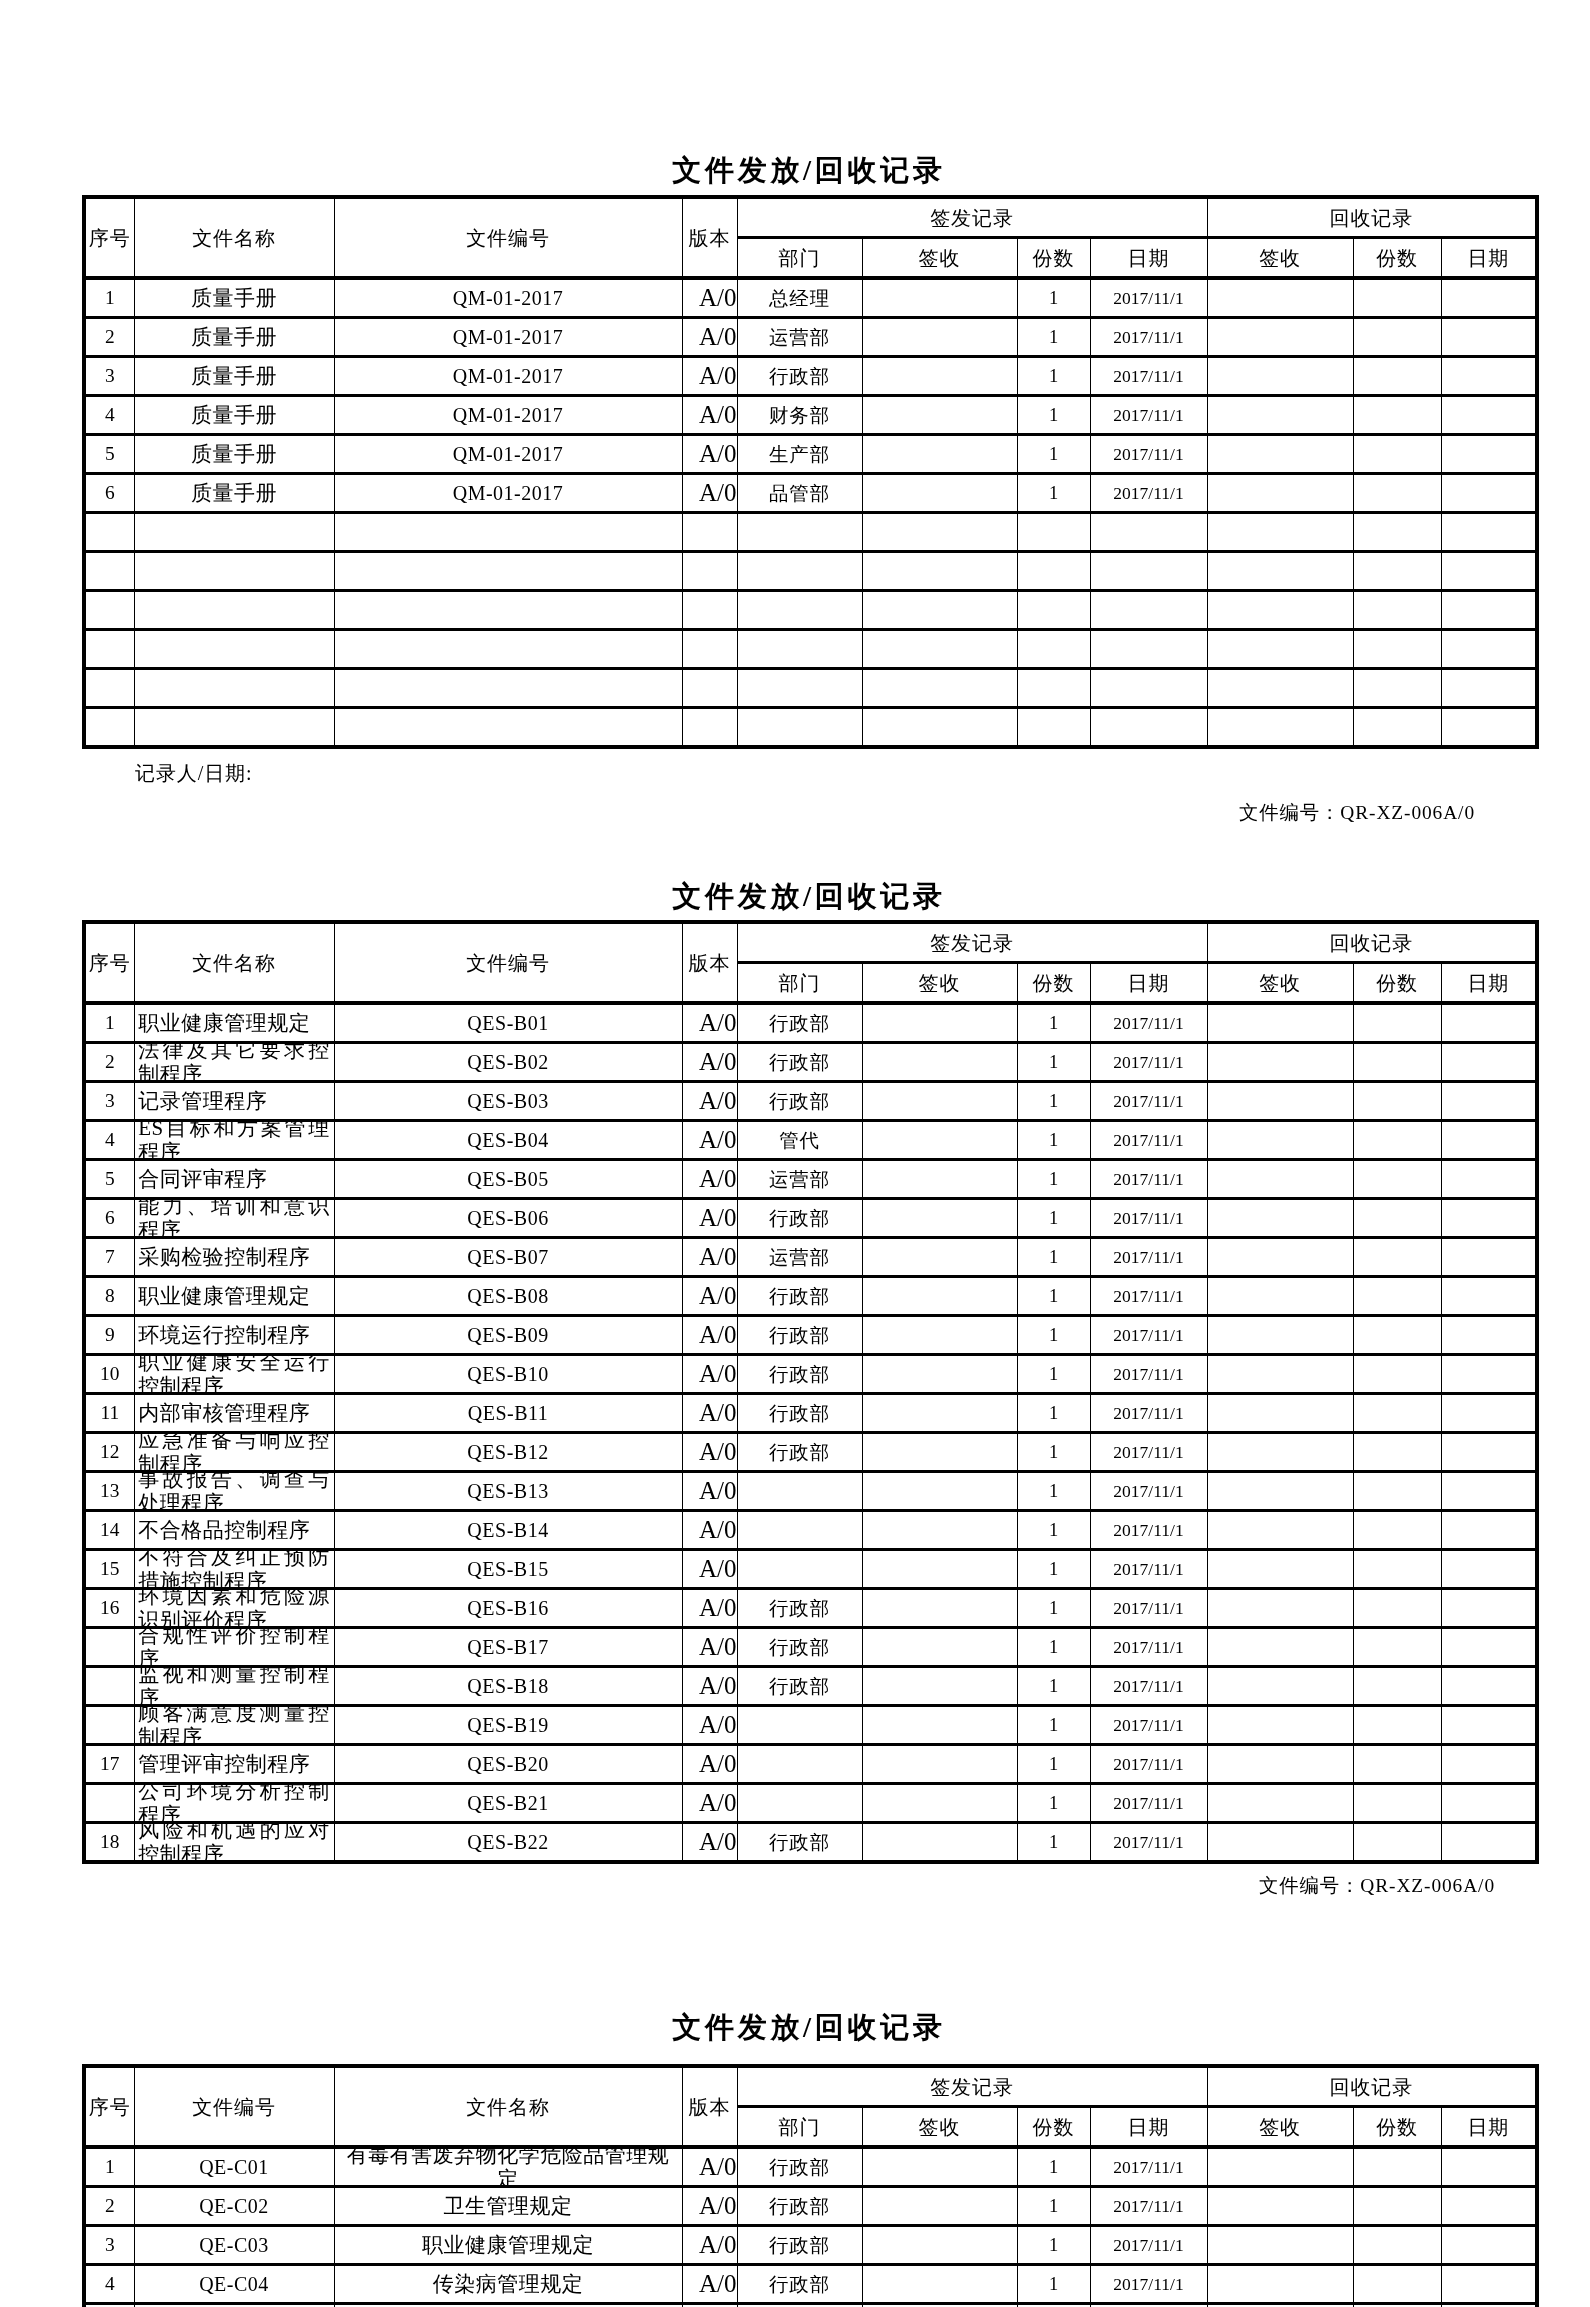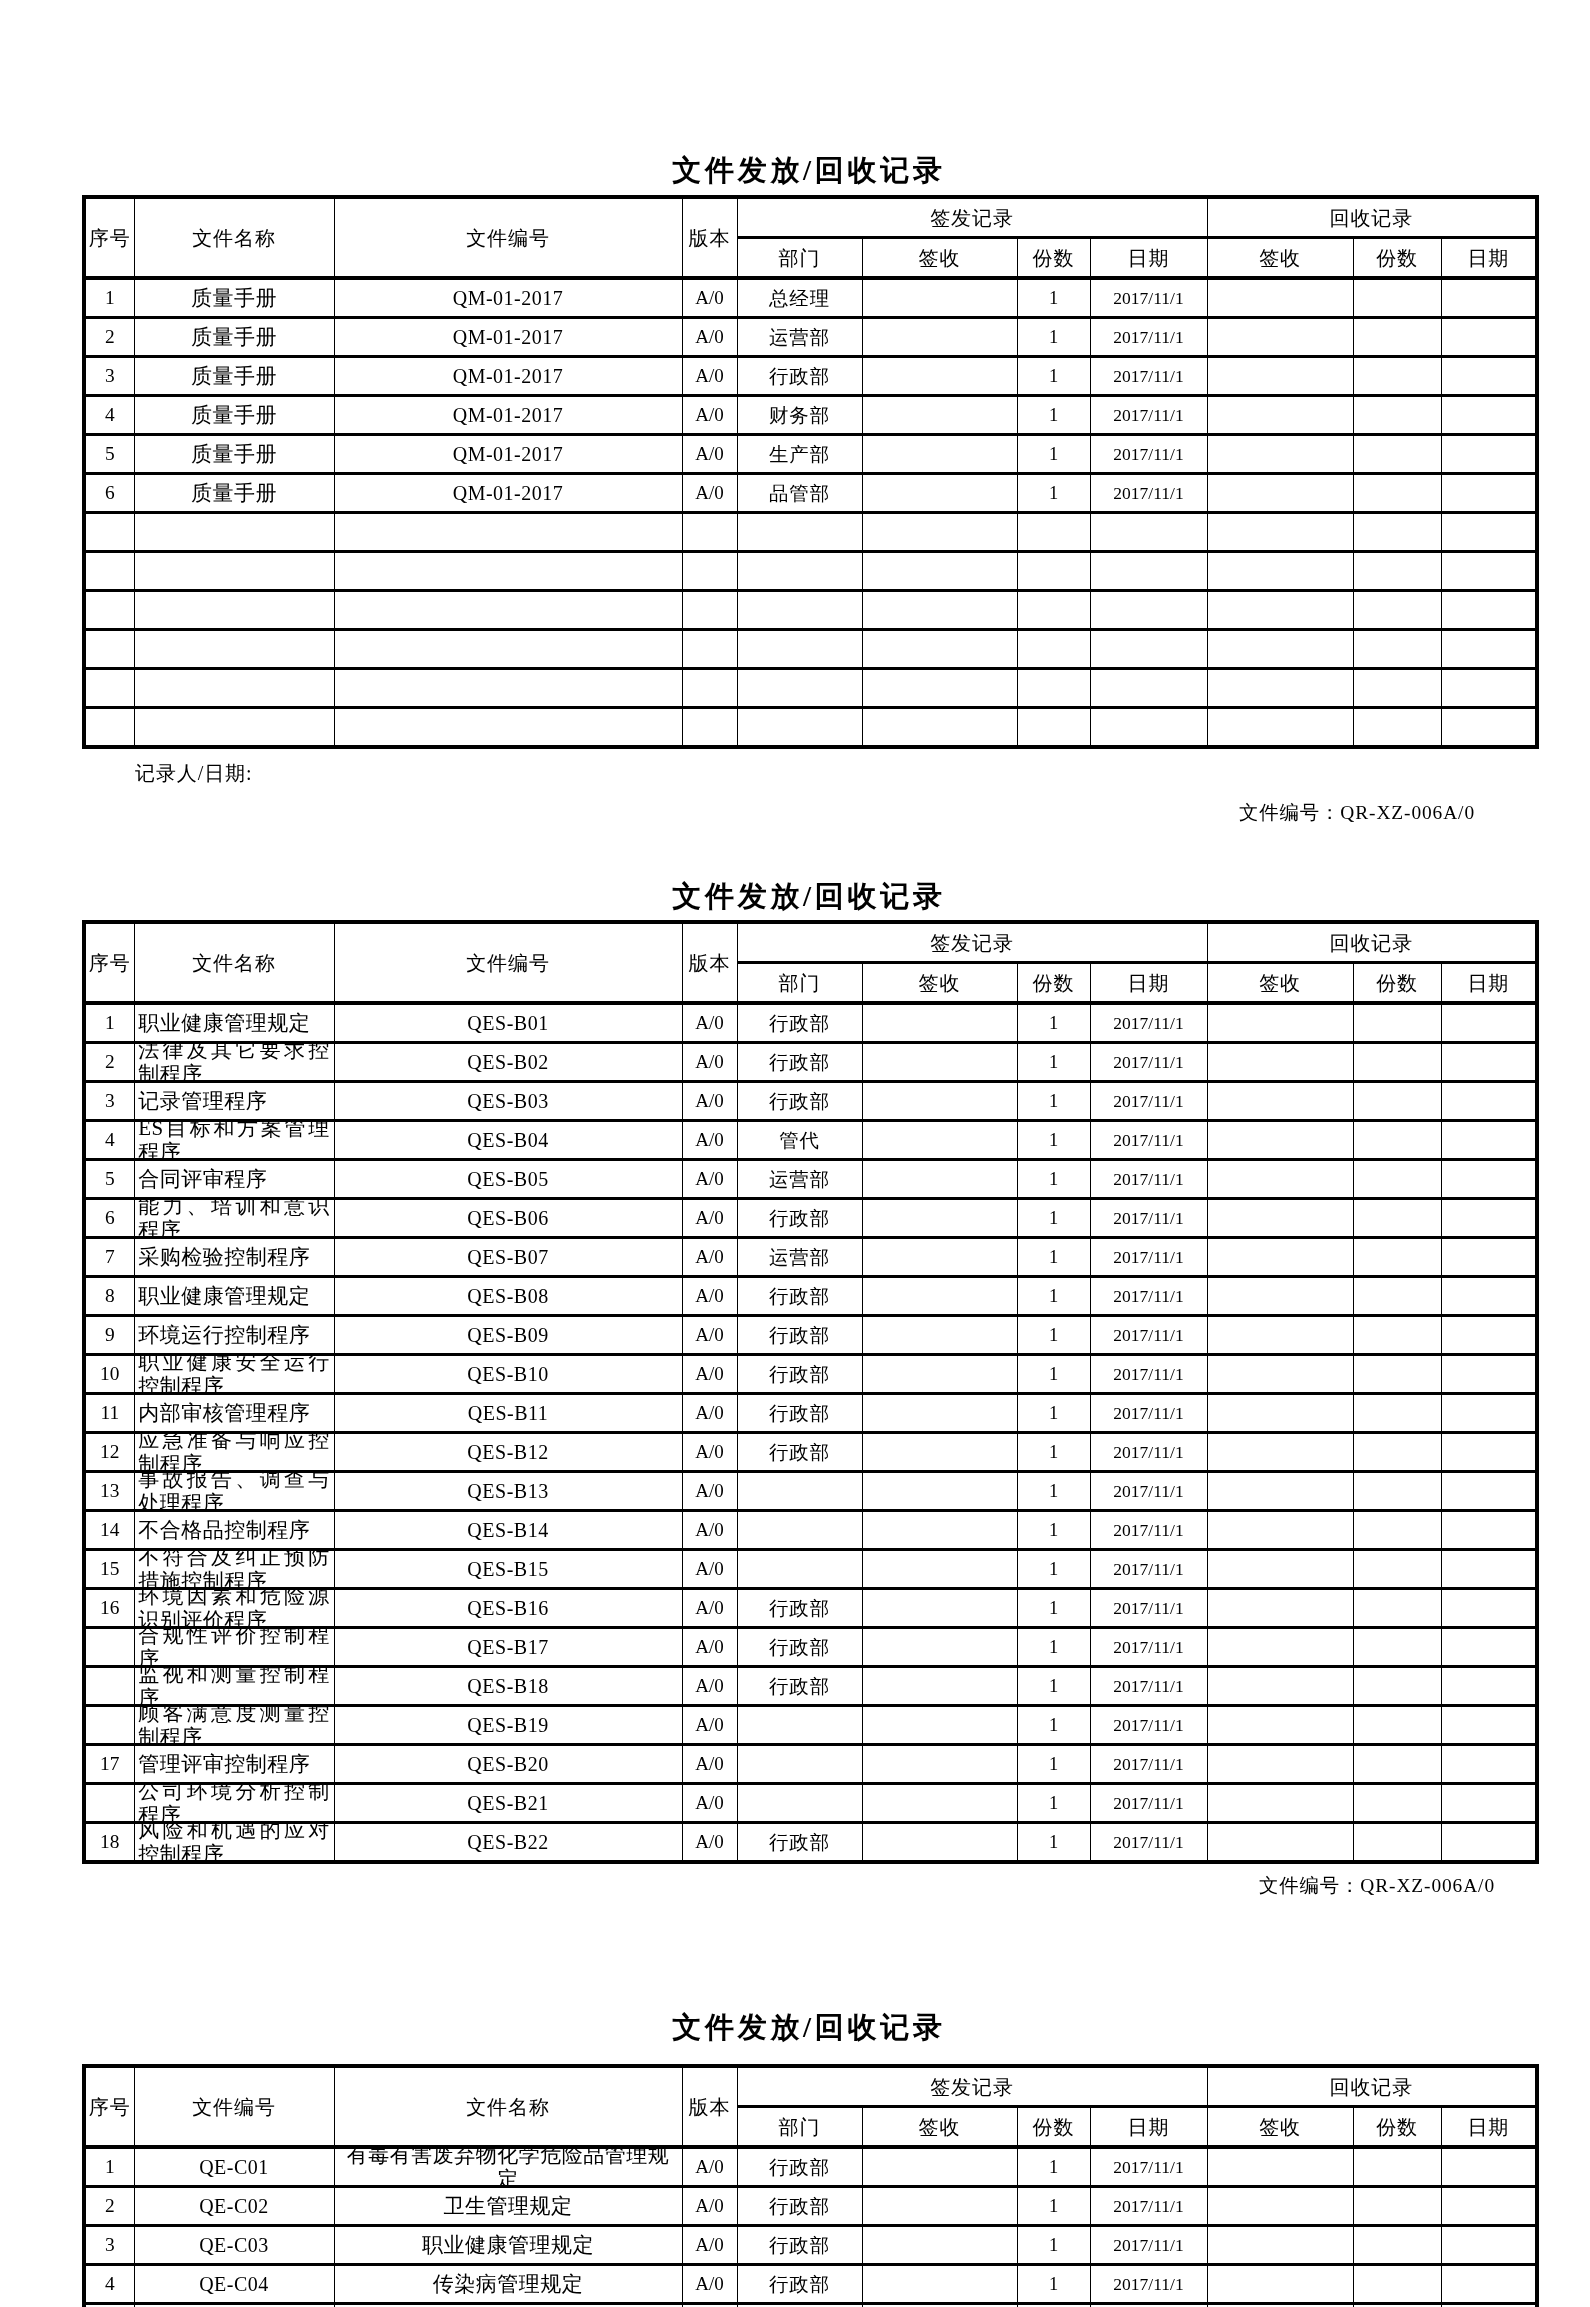--- a/index.html
+++ b/index.html
@@ -46,21 +46,21 @@
 
   .cw { display: flex; flex-direction: column; justify-content: center; align-items: center; overflow: hidden; }
   .cw.h1   { height: 37px; }
   .cw.h2   { height: 67px; }
   .cw.d    { height: 36px; }
   .cw span { display: block; width: 100%; }
 
   th .cw span { font-size: 20px; letter-spacing: 0.9px; line-height: 22px; font-family: Liberation Serif, serif; }
 
   td.f-seq  span { font-size: 19.4px; }
-  td.f-ver  span { font-size: 19px; letter-spacing: 0; }
+  td.f-ver  span { font-size: 25px; letter-spacing: 0; text-align: right; }
   td.f-dept span { font-size: 19.4px; letter-spacing: 0.9px; }
   td.f-code span { font-size: 20px; letter-spacing: 0.5px; }
   td.f-num  span { font-size: 18.5px; }
   td.f-date span { font-size: 17.5px; }
   td.f-sign span { font-size: 18.5px; }
 
   td.f-name span {
     font-size: 21px; line-height: 24px; letter-spacing: 0.5px;
     padding: 0 3.7px; width: calc(100% - 7.4px);
     word-break: break-all;

